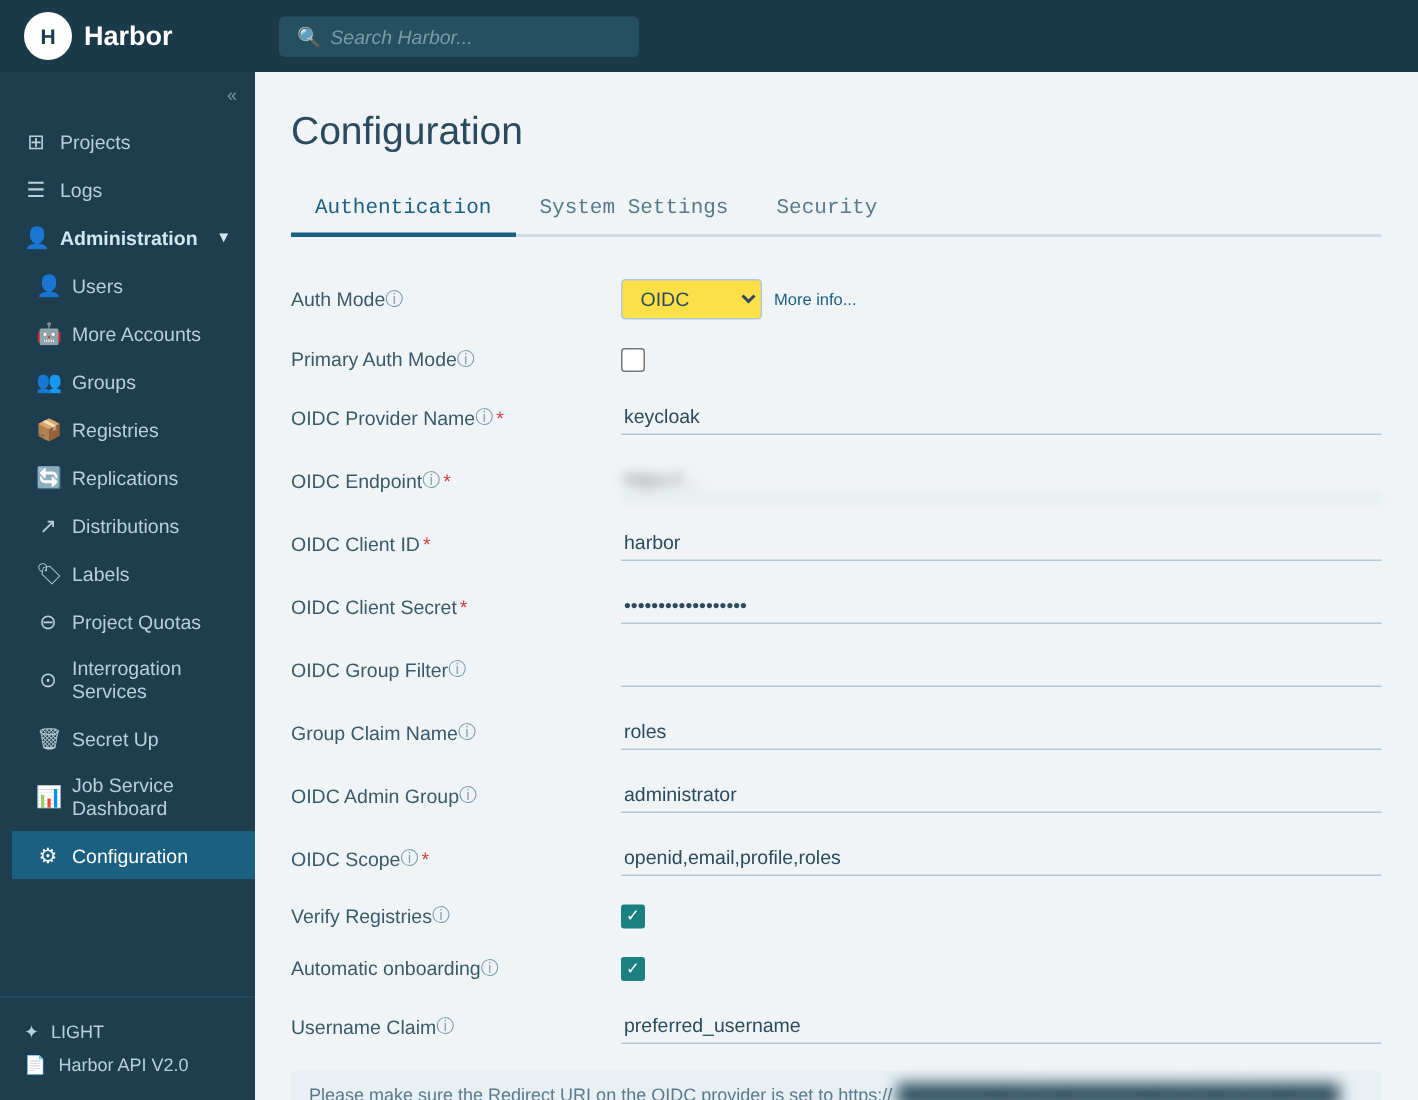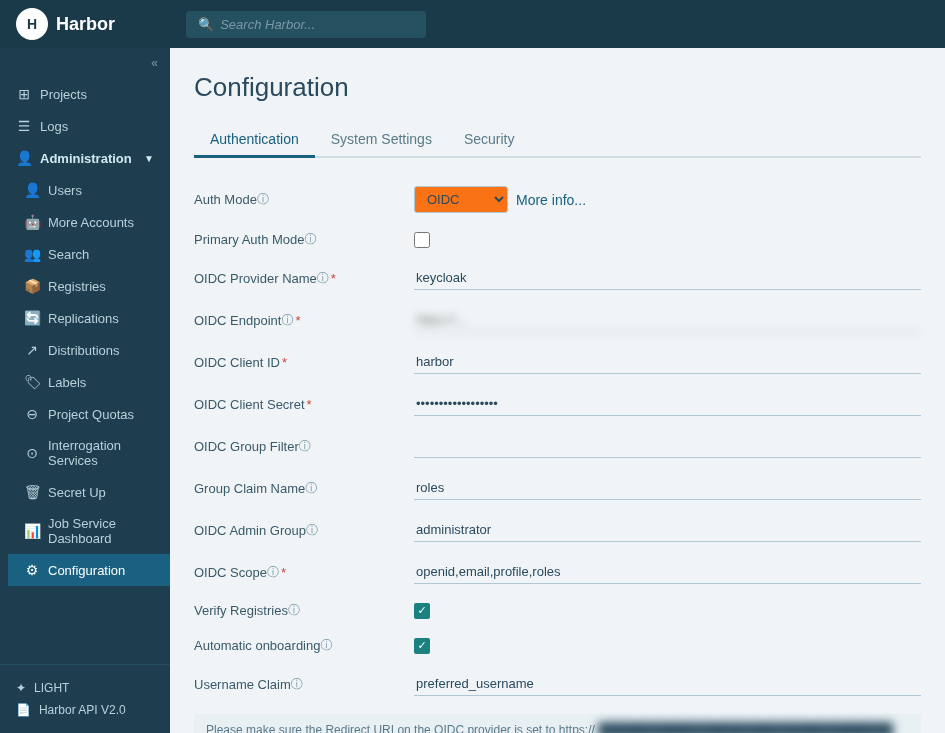--- a/index.html
+++ b/index.html
@@ -56,21 +56,21 @@
     .sidebar-bottom-item { display: flex; align-items: center; gap: 8px; padding: 4px 0; color: #b8d0db; cursor: pointer; font-size: 12px; }
 
     
     .main {
       margin-top: 48px; margin-left: 170px; flex: 1; padding: 24px;
       background: #f0f4f6; overflow-y: auto; height: calc(733px - 48px);
     }
     .page-title { font-size: 26px; font-weight: 300; color: #2a4a5e; margin-bottom: 20px; }
 
     
-    .tabs { display: flex; border-bottom: 2px solid #d0dde5; margin-bottom: 28px; }
+    .tabs { display: flex; border-bottom: 2px solid #d0dde5; margin-bottom: 28px; font-family: Liberation Mono, monospace; }
     .tab {
       padding: 8px 16px; cursor: pointer; color: #5a7a8a; font-size: 14px;
       border-bottom: 3px solid transparent; margin-bottom: -2px;
     }
     .tab.active { color: #1a6080; border-bottom-color: #1a6080; font-weight: 500; }
 
     
     .form-section { max-width: 760px; }
     .form-row {
       display: flex; align-items: center; margin-bottom: 18px;
@@ -89,23 +89,23 @@
     .form-control input[type="text"],
     .form-control input[type="password"] {
       width: 100%; border: none; border-bottom: 1px solid #b0c8d5;
       padding: 4px 2px; font-size: 13px; color: #2a4a5e; background: transparent; outline: none;
     }
     .select-wrap {
       display: flex; align-items: center; gap: 8px;
     }
     .form-select {
       border: 1px solid #b0c8d5; border-radius: 3px; padding: 4px 8px;
-      font-size: 13px; color: #2a4a5e; background: #f97316; cursor: pointer; outline: none;
-    }
-    .more-info-link { color: #1a6080; font-size: 14px; cursor: pointer; text-decoration: none; }
+      font-size: 13px; color: #2a4a5e; background: #fde047; cursor: pointer; outline: none;
+    }
+    .more-info-link { color: #1a6080; font-size: 11px; cursor: pointer; text-decoration: none; }
     .checkbox-wrap { display: flex; align-items: center; }
     .checkbox-wrap input[type="checkbox"] { width: 16px; height: 16px; cursor: pointer; accent-color: #1a8080; }
     .checkbox-checked { width: 16px; height: 16px; background: #1a8080; border-radius: 2px; display: flex; align-items: center; justify-content: center; cursor: pointer; }
     .checkbox-checked::after { content: '✓'; color: white; font-size: 11px; }
 
     
     .redirect-notice {
       color: #5a7a8a; font-size: 12px; margin-top: 8px; margin-bottom: 20px;
       background: #e8f0f4; padding: 8px 12px; border-radius: 3px;
     }
@@ -156,21 +156,21 @@
     <div class="sidebar-item">
       <span class="icon">👤</span>
       <span>Users</span>
     </div>
     <div class="sidebar-item">
       <span class="icon">🤖</span>
       <span>More Accounts</span>
     </div>
     <div class="sidebar-item">
       <span class="icon">👥</span>
-      <span>Search</span>
+      <span>Groups</span>
     </div>
     <div class="sidebar-item">
       <span class="icon">📦</span>
       <span>Registries</span>
     </div>
     <div class="sidebar-item">
       <span class="icon">🔄</span>
       <span>Replications</span>
     </div>
     <div class="sidebar-item">

